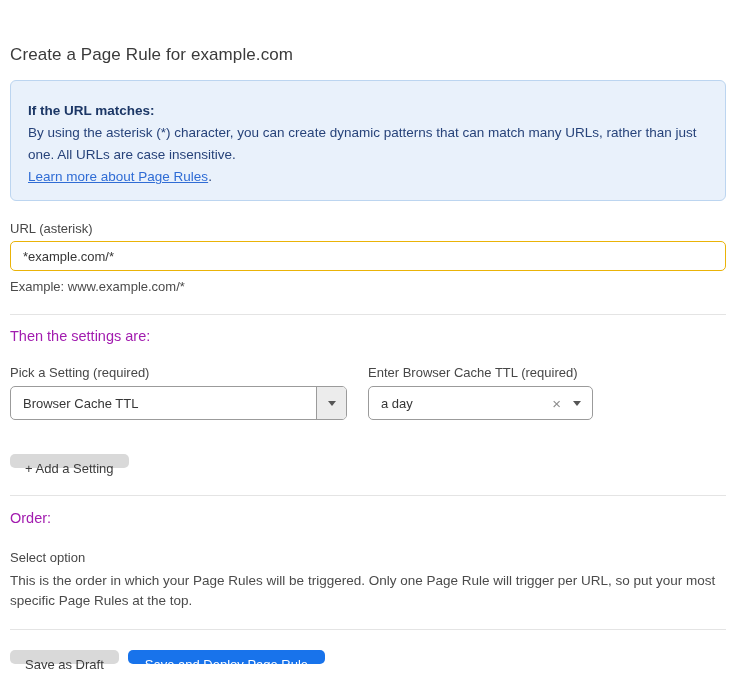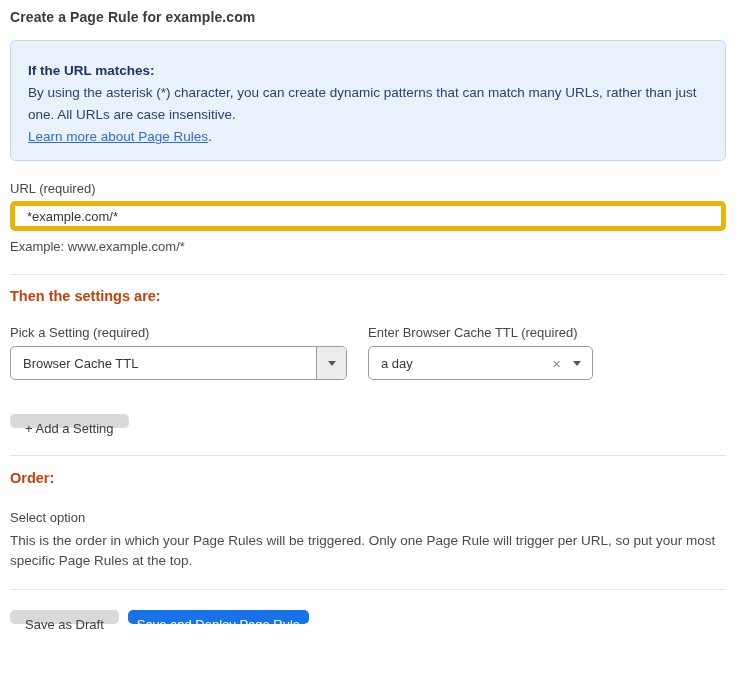--- a/index.html
+++ b/index.html
@@ -6,24 +6,25 @@
   html, body { background: #ffffff; }
   body {
     width: 736px;
     font-family: "Liberation Sans", "DejaVu Sans", sans-serif;
     color: #3c3c3c;
     -webkit-font-smoothing: antialiased;
   }
   .page { width: 736px; padding: 9px 10px 12px 10px; }
 
   h1.page-title {
-    font-size: 14px;
-    font-weight: bold;
+    font-size: 17px;
+    font-weight: normal;
     color: #3b3b3b;
     letter-spacing: 0.1px;
+    margin-top: 36px;
   }
 
   .info-box {
     margin-top: 15px;
     background: #e9f1fb;
     border: 1px solid #bcd5f0;
     border-radius: 6px;
     padding: 19px 17px 12px 17px;
     font-size: 13.5px;
     line-height: 22px;
@@ -42,21 +43,21 @@
   .field-label {
     font-size: 13px;
     color: #474747;
   }
 
   .text-input {
     display: block;
     width: 100%;
     height: 30px;
     margin-top: 5px;
-    border: 5px solid #eab308;
+    border: 1px solid #eab308;
     border-radius: 5px;
     padding: 0 12px;
     font-family: "Liberation Sans", "DejaVu Sans", sans-serif;
     font-size: 13px;
     color: #363636;
     background: #ffffff;
     outline: none;
   }
 
   .helper-text {
@@ -68,22 +69,22 @@
 
   .divider {
     border: none;
     border-top: 1px solid #e4e4e4;
     height: 0;
     margin-top: 18px;
   }
 
   .section-heading {
     font-size: 14.5px;
-    font-weight: bold;
-    color: #c2410c;
+    font-weight: normal;
+    color: #a21caf;
   }
 
   .mt-13 { margin-top: 13px; }
   .mt-14 { margin-top: 14px; }
   .mt-20 { margin-top: 20px; }
   .mt-24 { margin-top: 24px; }
 
   .settings-row {
     display: flex;
     margin-top: 21px;
@@ -145,21 +146,21 @@
     cursor: pointer;
     line-height: 30px;
   }
   .btn-gray {
     background: #d9d9d9;
     color: #3c3c3c;
   }
   .btn-blue {
     background: #1873eb;
     color: #ffffff;
-    padding: 0 9px;
+    padding: 0 17px;
   }
   .add-setting-btn { margin-top: 34px; }
 
   .order-helper {
     margin-top: 6px;
     font-size: 13.5px;
     color: #4b4b4b;
     line-height: 20px;
   }
 
@@ -175,21 +176,21 @@
 <div class="page">
 
   <h1 class="page-title">Create a Page Rule for example.com</h1>
 
   <div class="info-box">
     <div class="info-heading">If the URL matches:</div>
     <div class="info-body">By using the asterisk (*) character, you can create dynamic patterns that can match many URLs, rather than just one. All URLs are case insensitive.</div>
     <div><a class="info-link">Learn more about Page Rules</a><span>.</span></div>
   </div>
 
-  <div class="field-label mt-20">URL (required)</div>
+  <div class="field-label mt-20">URL (asterisk)</div>
   <input class="text-input" type="text" value="*example.com/*" style="">
   <div class="helper-text">Example: www.example.com/*</div>
 
   <hr class="divider">
 
   <div class="section-heading mt-13">Then the settings are:</div>
 
   <div class="settings-row">
     <div class="settings-col-1">
       <div class="field-label">Pick a Setting (required)</div>

